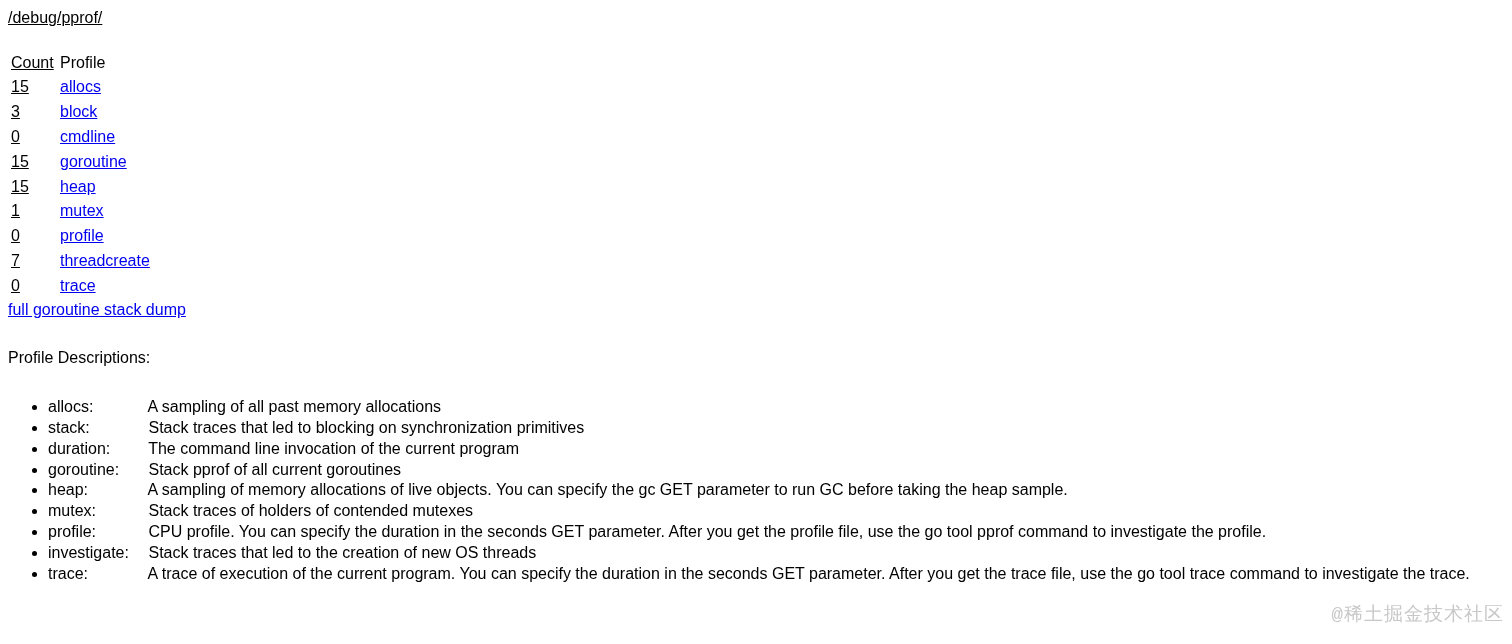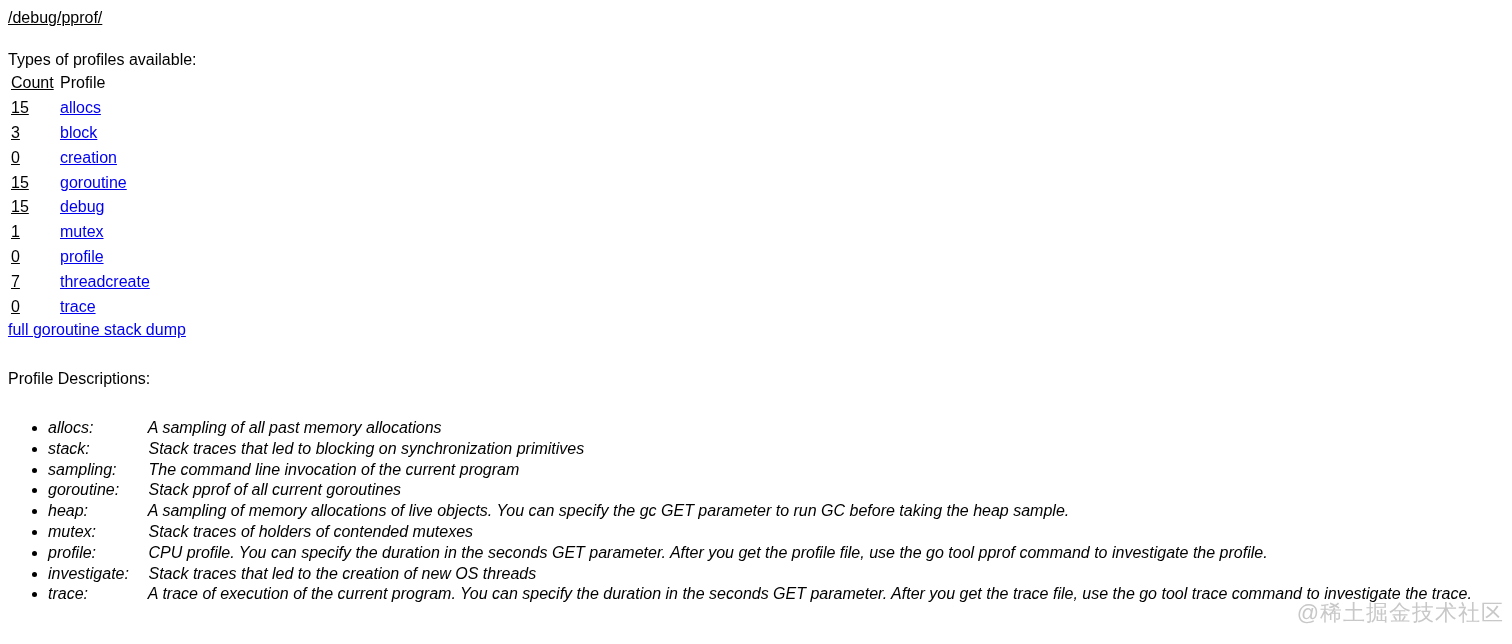--- a/index.html
+++ b/index.html
@@ -46,49 +46,48 @@
   }
 
   p.desc-heading {
     margin: 28px 0;
   }
 
   ul.desc-list {
     margin: 16px 0;
     padding-left: 40px;
     list-style: disc;
-    font-style: italic;
   }
   ul.desc-list li {
     margin: 0;
   }
 
   .profile-name {
     display: inline-block;
     width: 6rem; 
   }
 
   .watermark {
     position: absolute;
     right: 8px;
     bottom: 16px;
-    font-size: 22px;
+    font-size: 19px;
     color: var(--watermark-color, #c8c8c8);
     letter-spacing: 1px;
     user-select: none;
+    font-family: Liberation Mono, monospace;
   }
 </style>
 </head>
 <body>
 
 <div>
 
   <div class="page-title">/debug/pprof/</div>
 
-  <div>Types of profiles available:</div>
 
   <table class="profiles">
     <thead>
       <tr>
         <td>Count</td>
         <td>Profile</td>
       </tr>
     </thead>
     <tbody>
 
@@ -97,31 +96,31 @@
           <td><a href="#">allocs</a></td>
         </tr>
 
         <tr>
           <td>3</td>
           <td><a href="#">block</a></td>
         </tr>
 
         <tr>
           <td>0</td>
-          <td><a href="#">creation</a></td>
+          <td><a href="#">cmdline</a></td>
         </tr>
 
         <tr>
           <td>15</td>
           <td><a href="#">goroutine</a></td>
         </tr>
 
         <tr>
           <td>15</td>
-          <td><a href="#">debug</a></td>
+          <td><a href="#">heap</a></td>
         </tr>
 
         <tr>
           <td>1</td>
           <td><a href="#">mutex</a></td>
         </tr>
 
         <tr>
           <td>0</td>
           <td><a href="#">profile</a></td>
@@ -143,21 +142,21 @@
   <a href="#">full goroutine stack dump</a>
 
   <p class="desc-heading">Profile Descriptions:</p>
 
   <ul class="desc-list">
 
       <li><span class="profile-name">allocs:</span> <span>A sampling of all past memory allocations</span></li>
 
       <li><span class="profile-name">stack:</span> <span>Stack traces that led to blocking on synchronization primitives</span></li>
 
-      <li><span class="profile-name">sampling:</span> <span>The command line invocation of the current program</span></li>
+      <li><span class="profile-name">duration:</span> <span>The command line invocation of the current program</span></li>
 
       <li><span class="profile-name">goroutine:</span> <span>Stack pprof of all current goroutines</span></li>
 
       <li><span class="profile-name">heap:</span> <span>A sampling of memory allocations of live objects. You can specify the gc GET parameter to run GC before taking the heap sample.</span></li>
 
       <li><span class="profile-name">mutex:</span> <span>Stack traces of holders of contended mutexes</span></li>
 
       <li><span class="profile-name">profile:</span> <span>CPU profile. You can specify the duration in the seconds GET parameter. After you get the profile file, use the go tool pprof command to investigate the profile.</span></li>
 
       <li><span class="profile-name">investigate:</span> <span>Stack traces that led to the creation of new OS threads</span></li>

